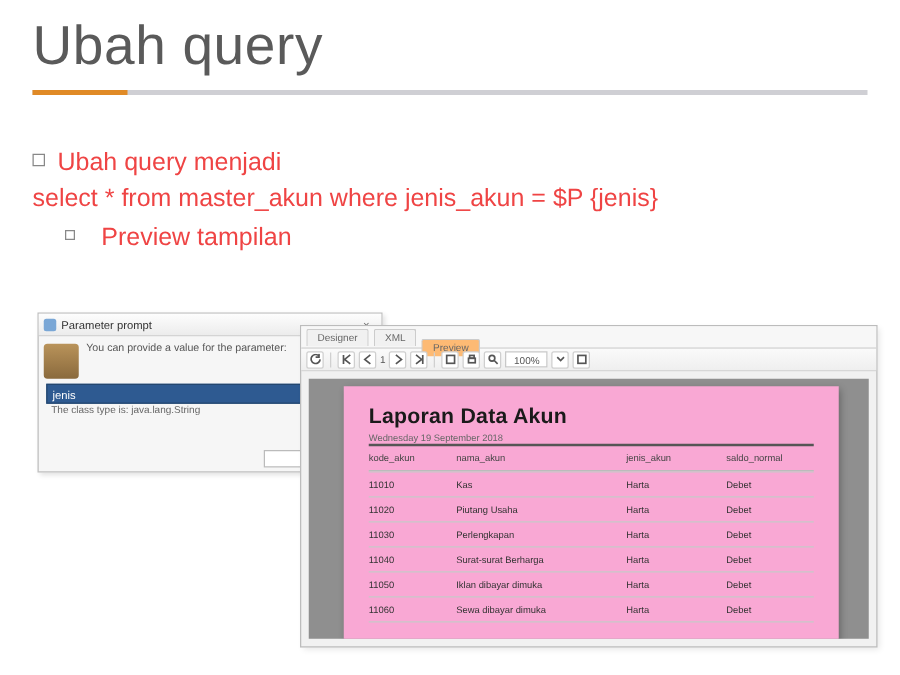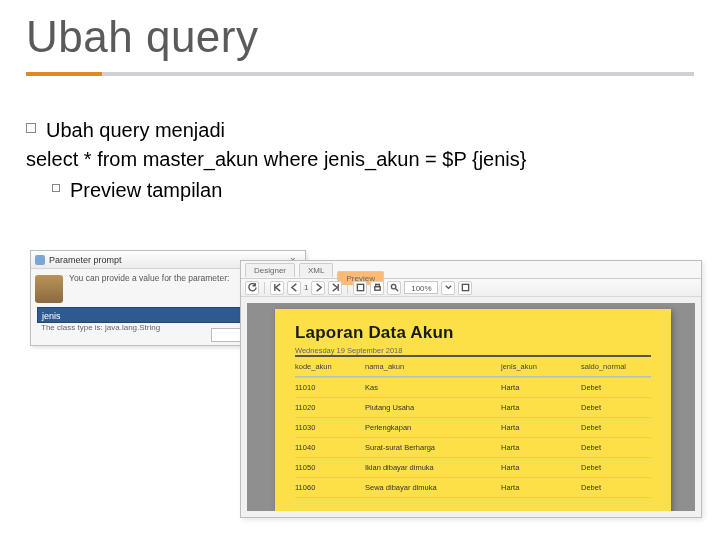--- a/index.html
+++ b/index.html
@@ -3,31 +3,31 @@
 <meta charset="utf-8">
 <style>
   * { box-sizing: border-box; margin: 0; padding: 0; }
   html, body { width: 720px; height: 540px; background: #fff; font-family: Arial, Helvetica, sans-serif; color: #333; }
   .slide { width: 720px; height: 540px; position: relative; padding: 12px 26px 0 26px; }
 
   .title { font-size: 44px; font-weight: 400; color: #5a5a5a; letter-spacing: 0.5px; }
   .title-underline { margin-top: 10px; height: 4px; width: 100%; background: #cfcfd4; position: relative; }
   .title-underline .orange { position: absolute; left: 0; top: 0; height: 4px; width: 76px; background: #e08a26; }
 
-  .body { margin-top: 40px; font-size: 20px; line-height: 1.45; color: #000000; }
+  .body { margin-top: 40px; font-size: 20px; line-height: 1.45; color: #ef4444; }
   .li { display: flex; align-items: flex-start; gap: 10px; }
   .checkbox { width: 10px; height: 10px; border: 1.5px solid #888; margin-top: 7px; flex: 0 0 auto; }
   .query-line { padding-left: 0; }
-  .li2 { display: flex; align-items: flex-start; gap: 10px; margin-left: 26px; margin-top: 2px; }
+  .li2 { display: flex; align-items: flex-start; gap: 21px; margin-left: 26px; margin-top: 2px; }
   .sq { width: 8px; height: 8px; border: 1.5px solid #888; margin-top: 8px; flex: 0 0 auto; }
 
   .shots { position: absolute; left: 30px; top: 250px; width: 660px; height: 270px; }
 
   
-  .dlg { position: absolute; left: 0; top: 0; width: 276px; height: 96px; background: #f6f6f6; border: 1px solid #bfbfbf; box-shadow: 2px 2px 4px rgba(0,0,0,0.12); font-size: 9px; color: #444; }
+  .dlg { position: absolute; left: 0; top: 0; width: 276px; height: 128px; background: #f6f6f6; border: 1px solid #bfbfbf; box-shadow: 2px 2px 4px rgba(0,0,0,0.12); font-size: 9px; color: #444; }
   .dlg-titlebar { height: 18px; border-bottom: 1px solid #d4d4d4; display: flex; align-items: center; padding: 0 4px; background: linear-gradient(#fdfdfd,#ececec); }
   .dlg-icon { width: 10px; height: 10px; background: #7aa7d6; border-radius: 2px; margin-right: 4px; }
   .dlg-title { flex: 1; font-size: 9px; color: #333; }
   .dlg-x { width: 16px; text-align: center; color: #666; }
   .dlg-body { display: flex; padding: 4px 6px 2px 4px; gap: 6px; }
   .dlg-big-icon { width: 28px; height: 28px; background: linear-gradient(#b9935a,#8a6a3d); border-radius: 3px; flex: 0 0 auto; margin-top: 2px; }
   .dlg-msg { font-size: 8.5px; color: #555; }
   .dlg-field { height: 16px; margin: 2px 6px 0 6px; background: #2e5a91; color: #fff; font-size: 9px; line-height: 16px; padding: 0 4px; border: 1px solid #24476f; }
   .dlg-class { font-size: 8px; color: #666; margin: 0 6px 0 10px; }
   .dlg-input { position: absolute; left: 180px; bottom: 3px; width: 34px; height: 14px; border: 1px solid #bbb; background: #fff; }
@@ -36,21 +36,21 @@
   .prev { position: absolute; left: 210px; top: 10px; width: 462px; height: 258px; background: #f1f1f1; border: 1px solid #bcbcbc; box-shadow: 2px 2px 5px rgba(0,0,0,0.1); }
   .prev-tabs { height: 18px; border-bottom: 1px solid #ccc; background: #f7f7f7; display: flex; align-items: center; font-size: 8px; color: #666; }
   .tab { padding: 2px 8px; border: 1px solid #ccc; border-bottom: none; margin-left: 4px; background: #f1f1f1; border-radius: 2px 2px 0 0; }
   .tab.active { background: #fdba74; margin-top: 16px; }
   .prev-toolbar { height: 18px; border-bottom: 1px solid #d7d7d7; background: linear-gradient(#fafafa,#efefef); display: flex; align-items: center; gap: 3px; padding: 0 4px; font-size: 8px; color: #555; }
   .tbtn { width: 14px; height: 14px; border: 1px solid #cfcfcf; background: #fff; border-radius: 2px; position: relative; display:flex; align-items:center; justify-content:center; }
   .tbtn svg { width: 9px; height: 9px; stroke: #555; fill: none; stroke-width: 1.5; }
   .tdivider { width: 1px; height: 12px; background: #d0d0d0; margin: 0 2px; }
   .zoom-field { width: 34px; height: 13px; border: 1px solid #c8c8c8; background: #fff; font-size: 8px; text-align: center; line-height: 13px; }
   .prev-canvas { position: absolute; left: 6px; right: 6px; top: 42px; bottom: 6px; background: #8f8f8f; overflow: hidden; }
-  .page { position: absolute; left: 28px; top: 6px; width: 396px; background: #fde047; box-shadow: 2px 2px 6px rgba(0,0,0,0.3); padding: 14px 20px 12px 20px; }
+  .page { position: absolute; left: 28px; top: 6px; width: 396px; background: #f9a8d4; box-shadow: 2px 2px 6px rgba(0,0,0,0.3); padding: 14px 20px 12px 20px; }
   .rpt-title { font-size: 17px; font-weight: 700; color: #1a1a1a; letter-spacing: 0.2px; }
   .rpt-date { font-size: 7.5px; color: #666; margin-top: 3px; }
   .rpt-table { font-size: 7.5px; color: #333; width: 100%; }
   .rpt-head, .rpt-row { display: flex; border-top: 1px solid #c8c8c8; padding: 5px 0; }
   .rpt-head { border-top: 2px solid #555; border-bottom: 1px solid #bbb; color: #444; }
   .c1 { width: 70px; }
   .c2 { flex: 1; }
   .c3 { width: 80px; }
   .c4 { width: 70px; }
 </style>

